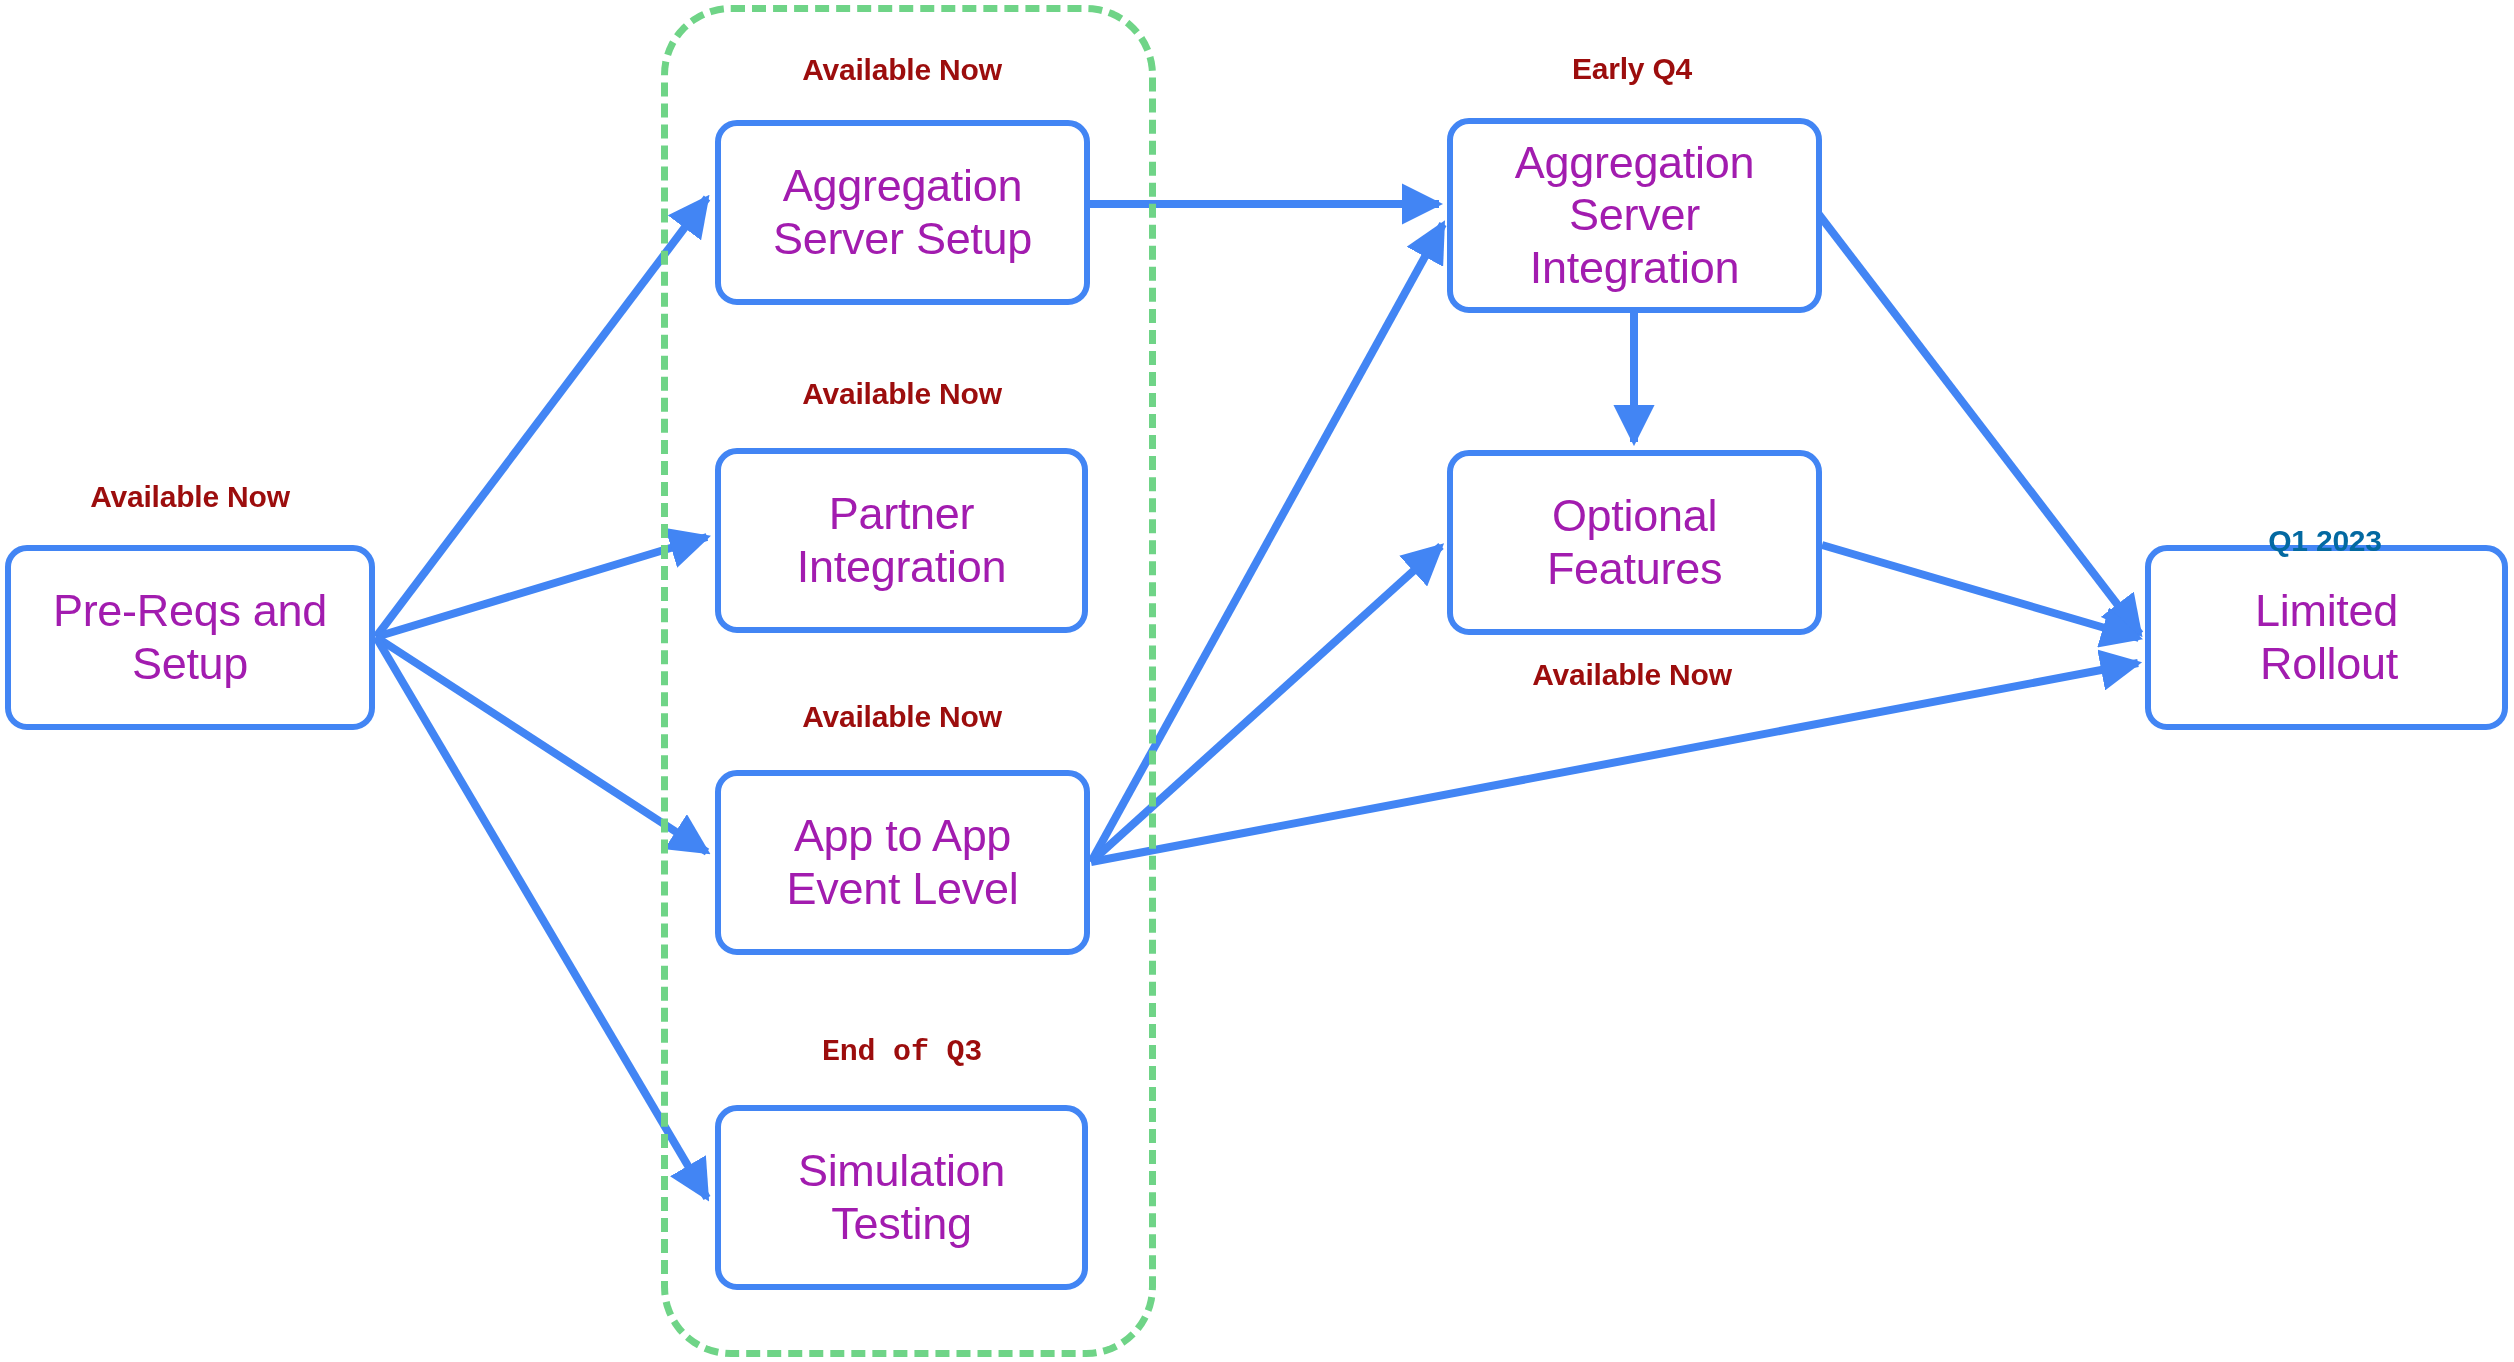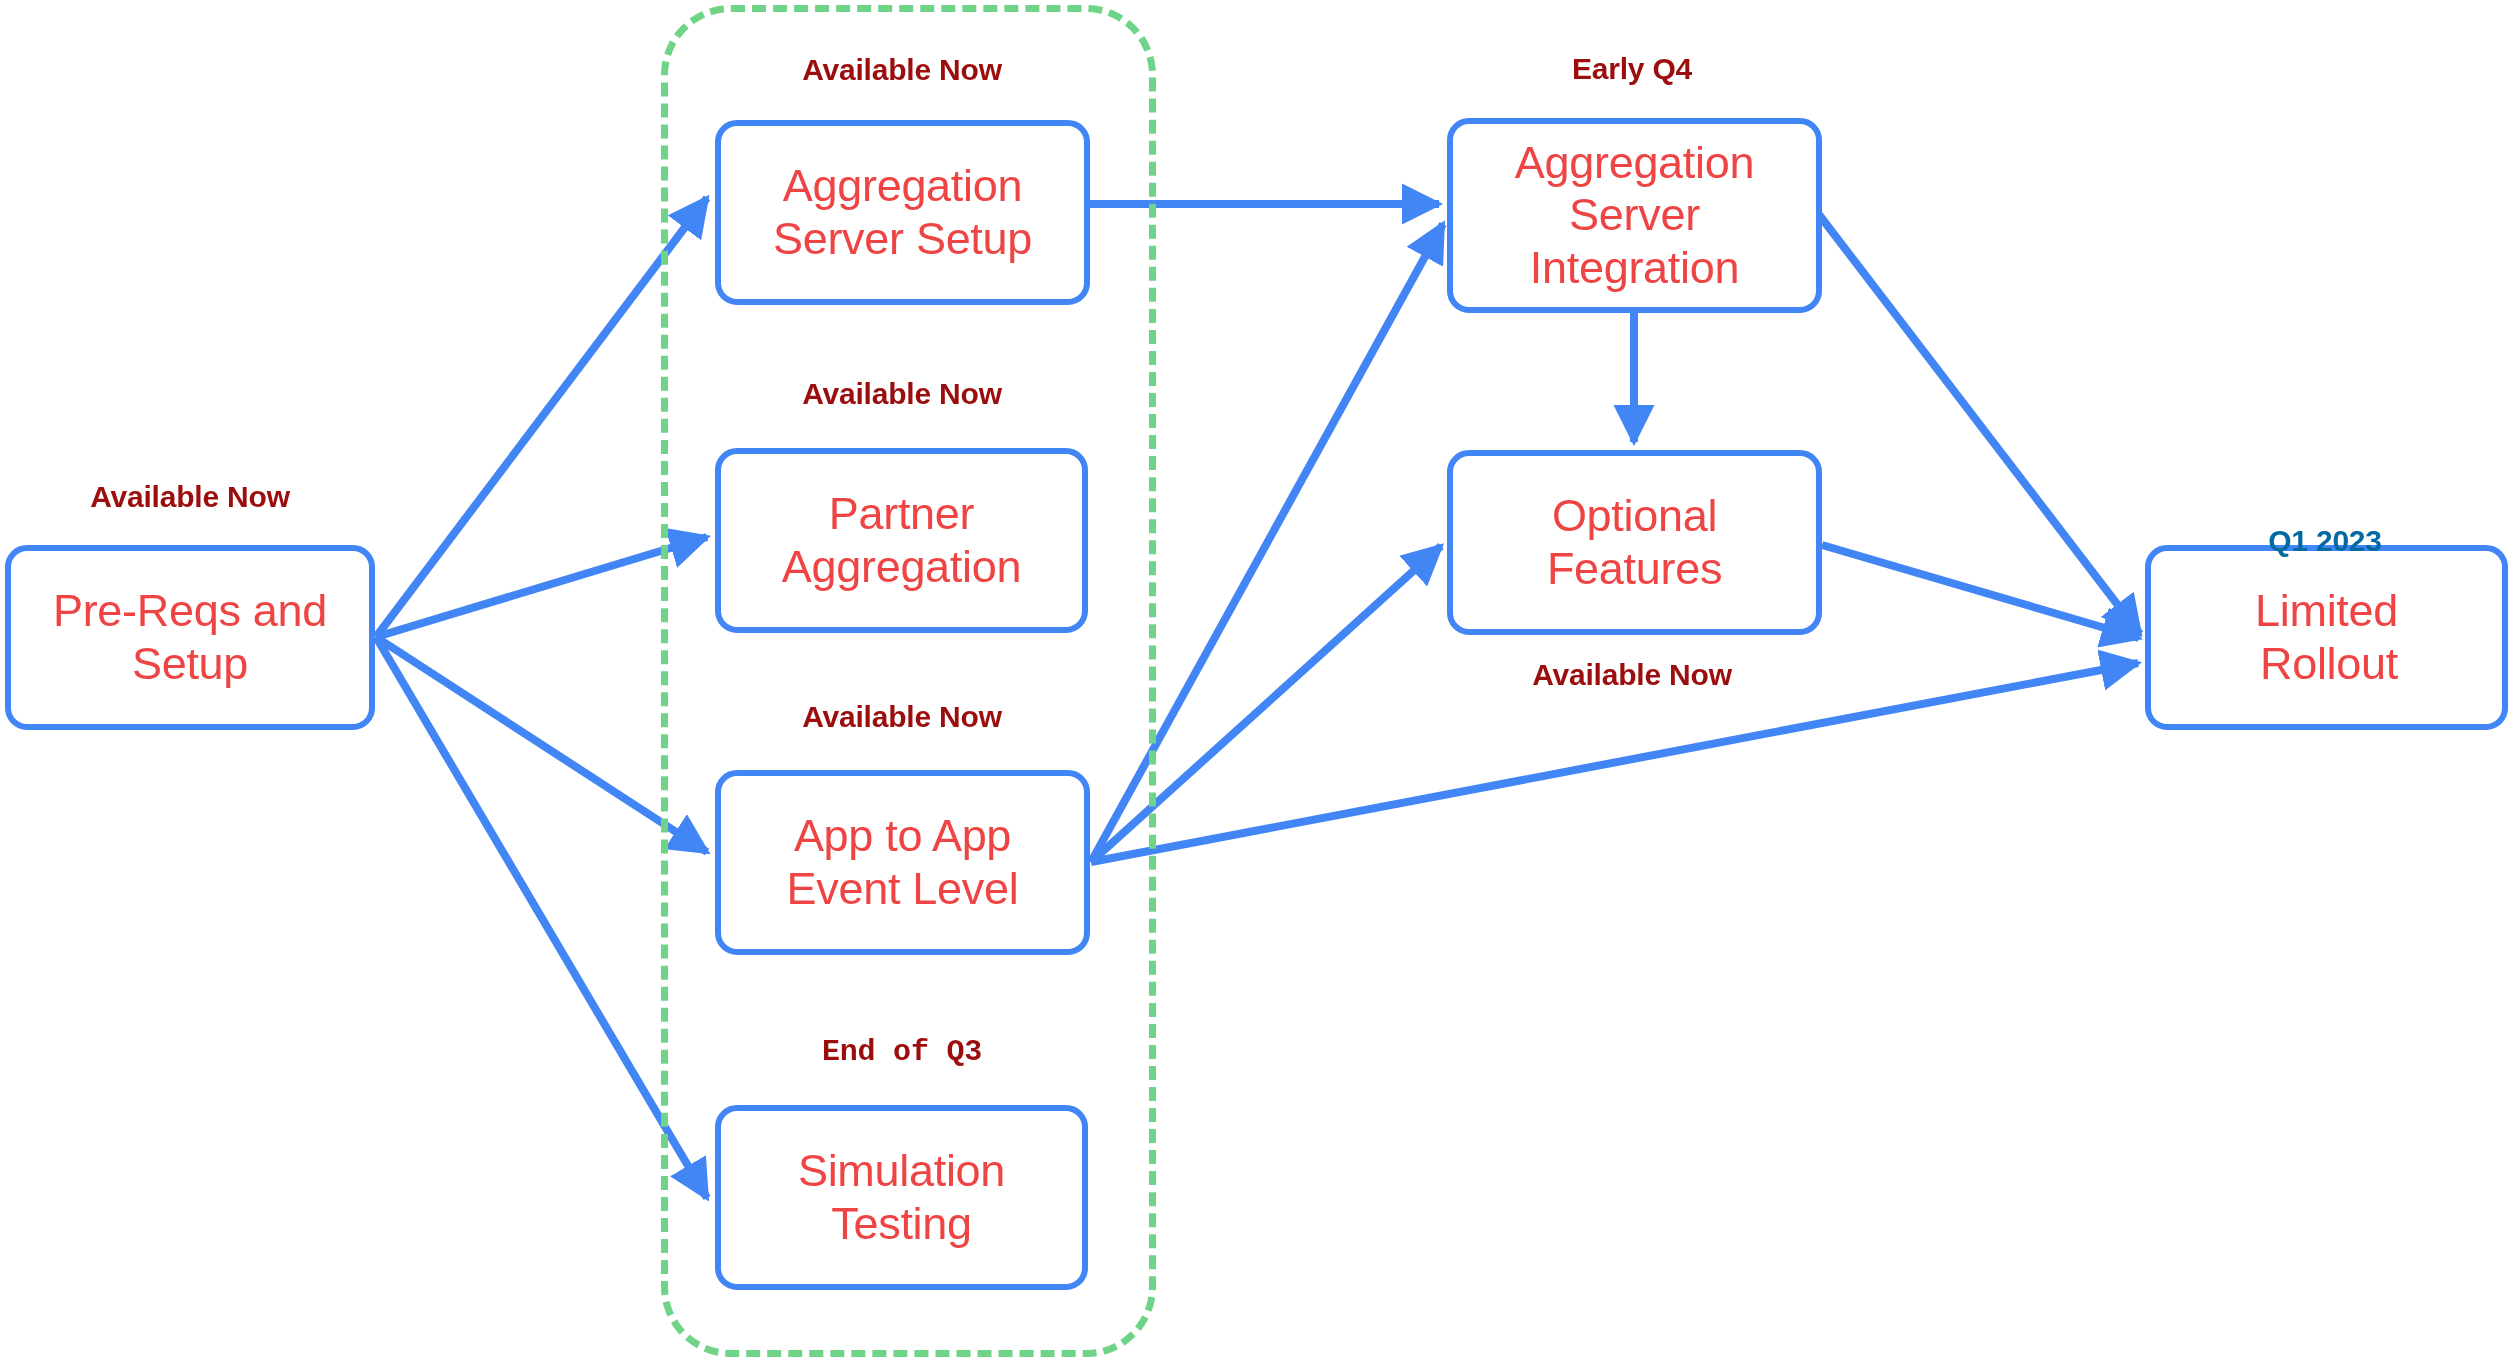--- a/index.html
+++ b/index.html
@@ -33,21 +33,21 @@
   .node {
     position: absolute;
     box-sizing: border-box;
     border: 6px solid #4285F4;
     border-radius: 22px;
     background: #ffffff;
     display: flex;
     align-items: center;
     justify-content: center;
     text-align: center;
-    color: #ef4444;
+    color: #a21caf;
     font-size: 45px;
     line-height: 1.17;
     letter-spacing: -0.3px;
     font-weight: 400;
     padding: 4px 10px;
     white-space: pre-line;
   }
   .stage-label {
     position: absolute;
     color: #9C0D0D;
@@ -104,21 +104,21 @@
   <div class="group-box" style="left: 661px; top: 5px; width: 495px; height: 1352px; border-color: rgb(111, 212, 135);"></div>
 
   <div id="nodes-layer">
       <div class="node" style="left: 5px; top: 545px; width: 370px; height: 185px; border-color: rgb(66, 133, 244);">Pre-Reqs and
 Setup</div>
       <div class="stage-label" style="left: 190px; top: 480px; color: rgb(156, 13, 13);">Available Now</div>
       <div class="node" style="left: 715px; top: 120px; width: 375px; height: 185px; border-color: rgb(66, 133, 244);">Aggregation
 Server Setup</div>
       <div class="stage-label" style="left: 902px; top: 53px; color: rgb(156, 13, 13);">Available Now</div>
       <div class="node" style="left: 715px; top: 448px; width: 373px; height: 185px; border-color: rgb(66, 133, 244);">Partner
-Aggregation</div>
+Integration</div>
       <div class="stage-label" style="left: 902px; top: 377px; color: rgb(156, 13, 13);">Available Now</div>
       <div class="node" style="left: 715px; top: 770px; width: 375px; height: 185px; border-color: rgb(66, 133, 244);">App to App
 Event Level</div>
       <div class="stage-label" style="left: 902px; top: 700px; color: rgb(156, 13, 13);">Available Now</div>
       <div class="node" style="left: 715px; top: 1105px; width: 373px; height: 185px; border-color: rgb(66, 133, 244);">Simulation
 Testing</div>
       <div class="stage-label" style="left: 902px; top: 1035px; color: rgb(156, 13, 13); font-family: Liberation Mono, monospace;">End of Q3</div>
       <div class="node" style="left: 1447px; top: 118px; width: 375px; height: 195px; border-color: rgb(66, 133, 244);">Aggregation
 Server
 Integration</div>

